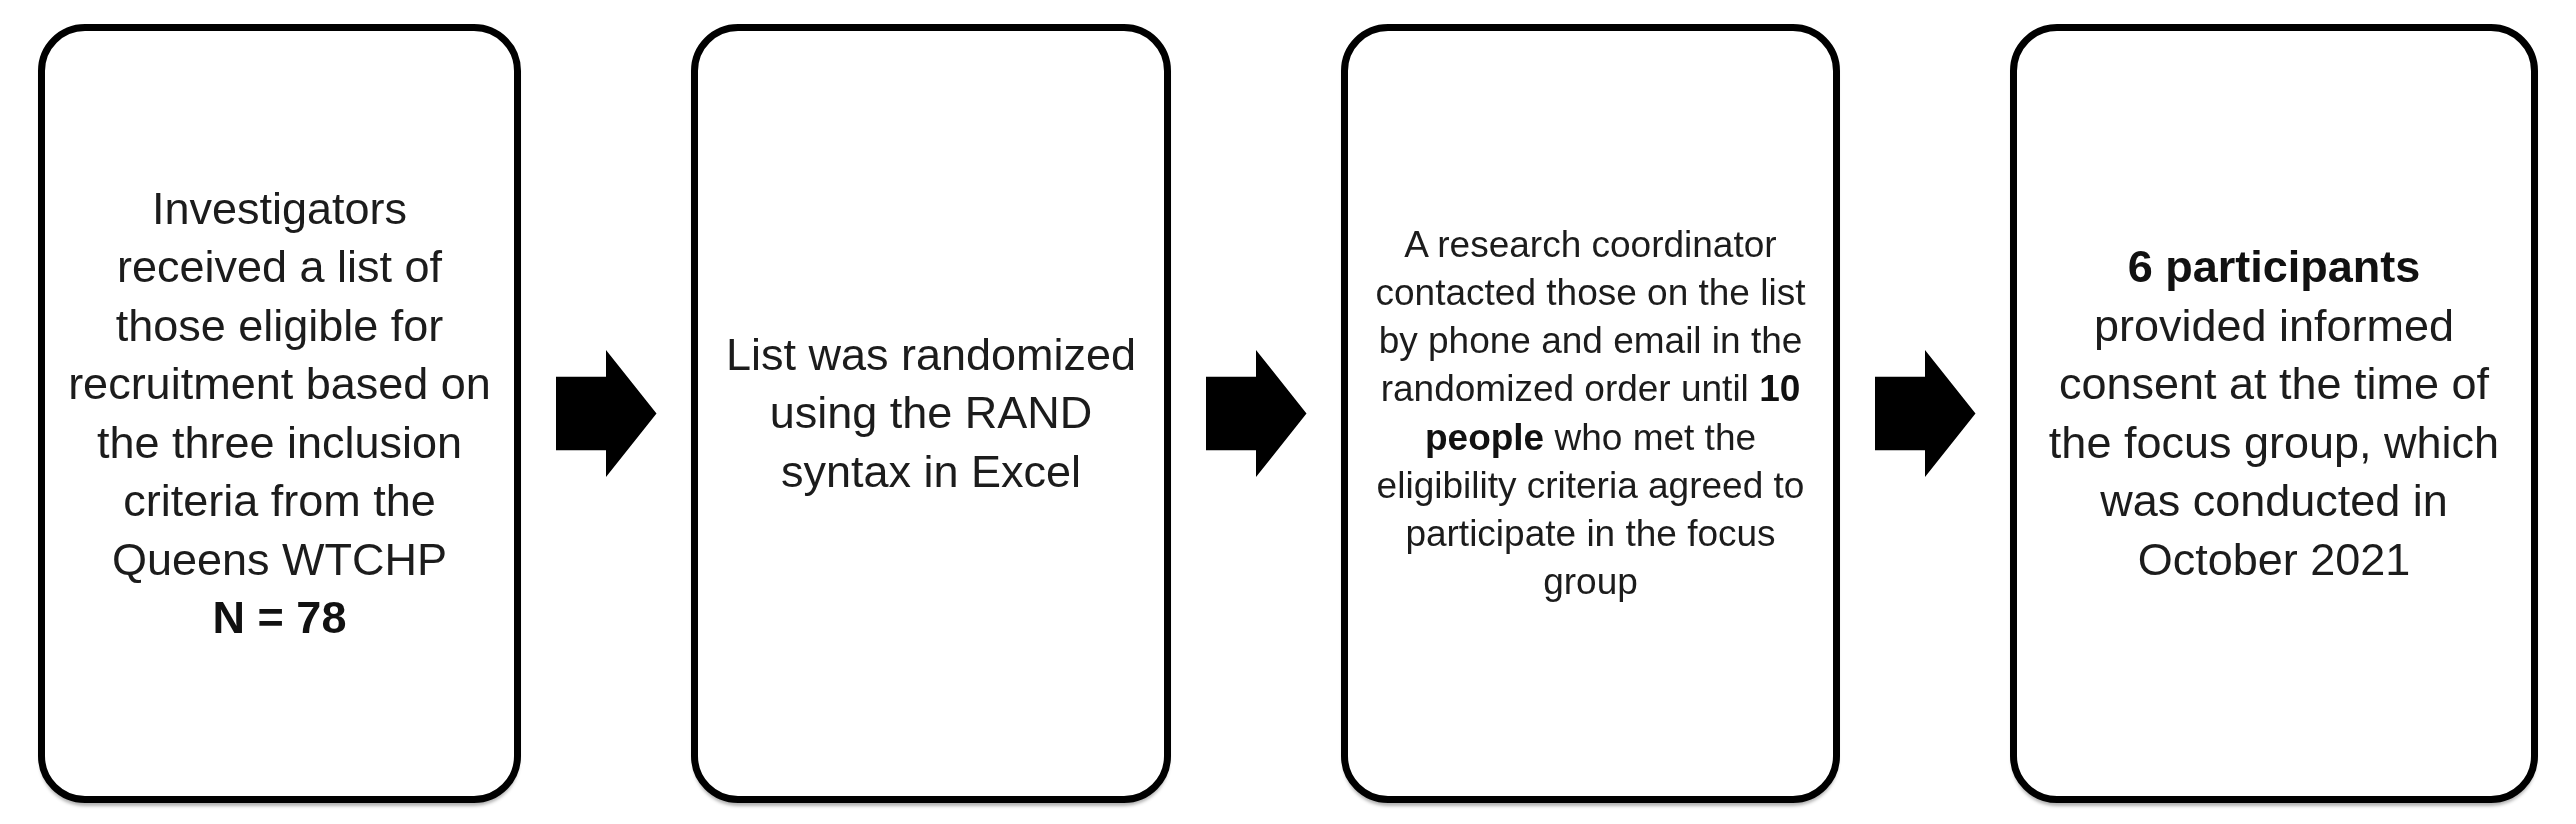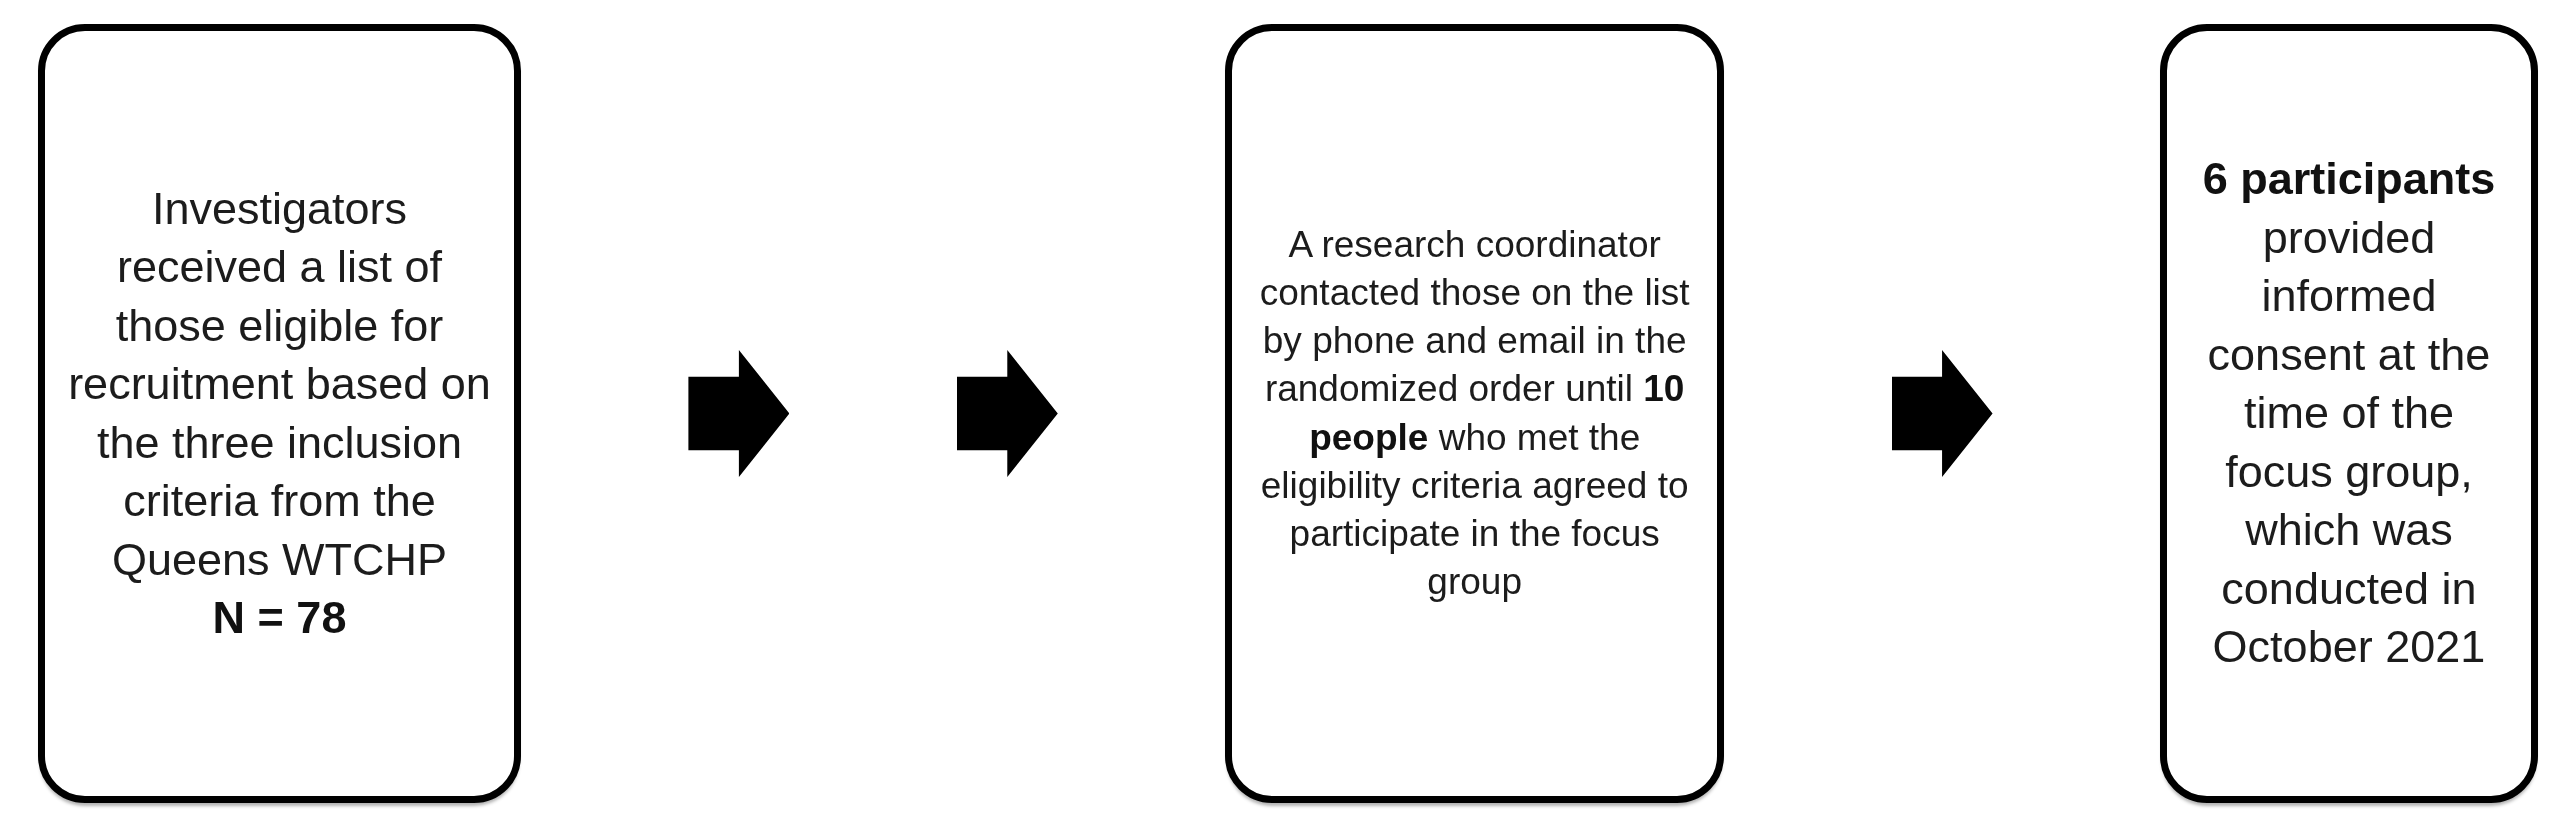--- a/index.html
+++ b/index.html
@@ -35,21 +35,21 @@
     justify-content: center;
     text-align: center;
     padding: 16.6px 22px;
     font-size: 45px;
     line-height: 1.3;
     flex: 0 0 auto;
   }
   .flow-box.w1 { width: 483px; }
   .flow-box.w2 { width: 480px; }
   .flow-box.w3 { width: 499px; font-size: 37px; }
-  .flow-box.w4 { width: 378px; }
+  .flow-box.w4 { width: 528px; }
   .bold { font-weight: 700; color: #111111; }
   .emphasis-line {
     font-weight: 700;
     color: #111111;
   }
   .block-arrow {
     flex: 0 0 auto;
     align-self: center;
     width: 101px;
     height: 127px;
@@ -64,20 +64,25 @@
 
   <div class="flow-box w1">
     <div>
       <span>Investigators received a list of those eligible for recruitment based on the three inclusion criteria from the Queens WTCHP</span>
       <div class="emphasis-line">N = 78</div>
     </div>
   </div>
 
   <div class="block-arrow"></div>
 
+  <div class="flow-box w2">
+    <div>
+      <span>List was randomized using the RAND syntax in Excel</span>
+    </div>
+  </div>
 
   <div class="block-arrow"></div>
 
   <div class="flow-box w3">
     <div>
       <span>A research coordinator contacted those on the list by phone and email in the randomized order until </span><span class="bold">10 people</span><span> who met the eligibility criteria agreed to participate in the focus group</span>
     </div>
   </div>
 
   <div class="block-arrow"></div>

